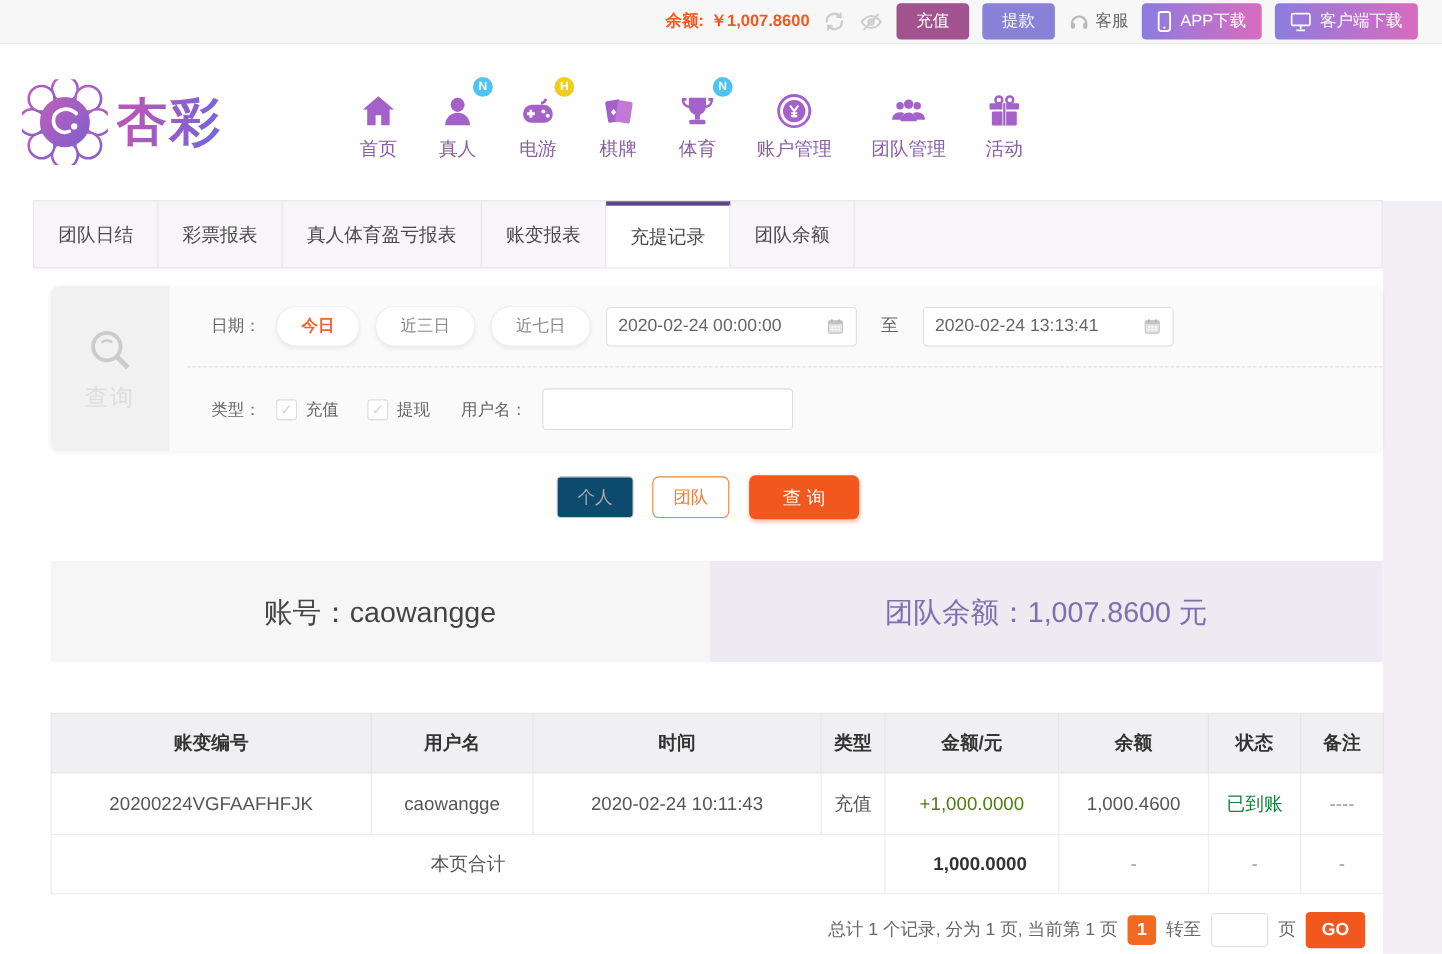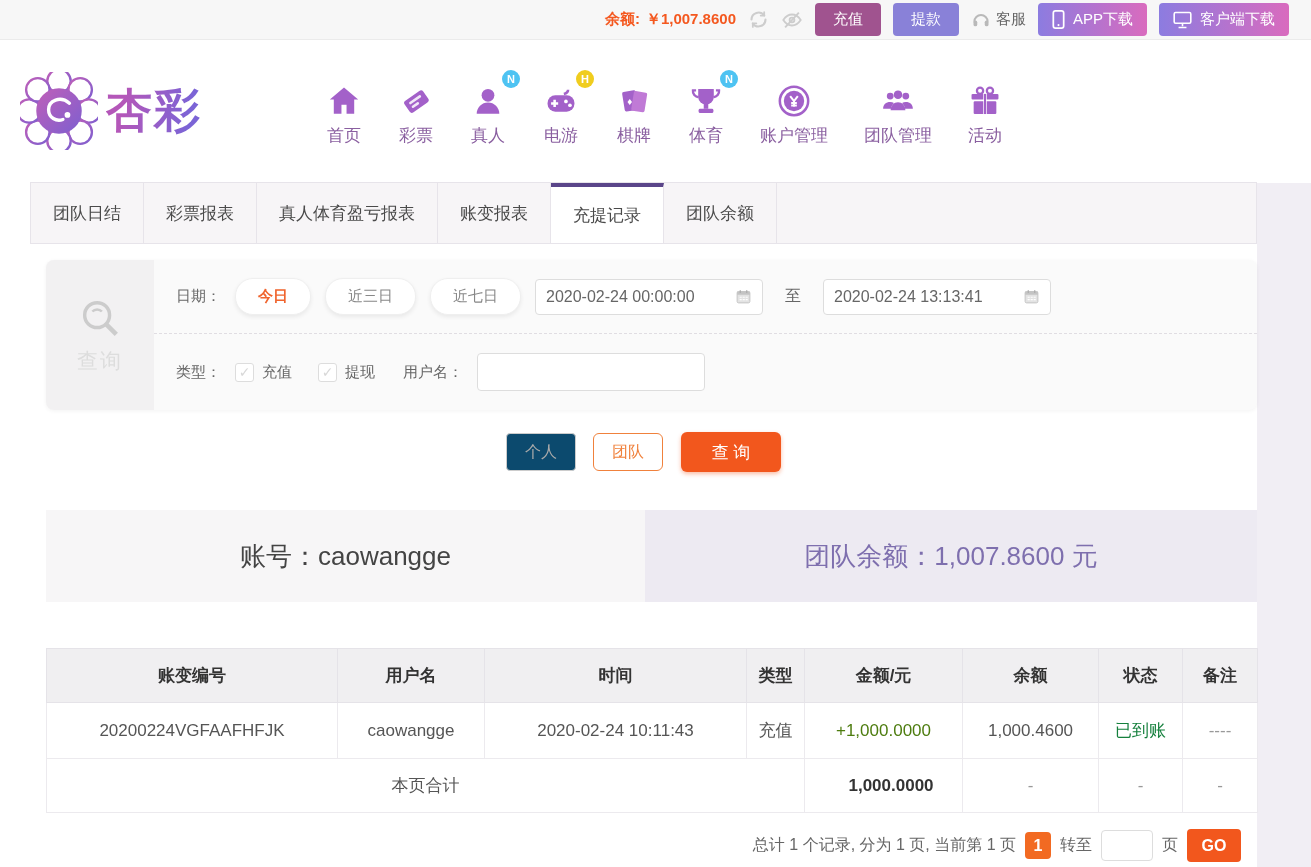--- a/index.html
+++ b/index.html
@@ -42,21 +42,21 @@
 
   
   .wrapper { margin:0 54px 0 30px; position:relative; background:#fff; }
 
   
   .tabbar { display:flex; background:#f7f5f7; border:1px solid #e7e4ea; height:62px; }
   .tab { display:flex; align-items:center; padding:0 22px; font-size:17px; color:#4a4a4a; border-right:1px solid #e7e4ea; cursor:pointer; }
   .tab.active { background:#fff; border-top:4px solid #5a4589; font-weight:normal; }
 
   
-  .filter-panel { margin:16px 0 0 16px; display:flex; background:#fafafa; border-radius:8px; box-shadow:0 1px 4px rgba(0,0,0,0.05); overflow:hidden; }
+  .filter-panel { margin:16px 0 0 16px; display:flex; background:#fafafa; border-radius:8px; box-shadow:0 1px 4px rgba(0,0,0,0.05); overflow:hidden;gap:16px; }
   .filter-side { width:108px; background:#f2f1f2; display:flex; flex-direction:column; align-items:center; justify-content:center; gap:6px; color:#d5d5d5; }
   .filter-side .q-label { font-size:21px; color:#ddd; letter-spacing:2px; }
   .filter-rows { flex:1; }
   .f-row { display:flex; align-items:center; height:74px; padding-left:22px; gap:14px; }
   .f-row.first { border-bottom:1px dashed #e0dde2; }
   .f-label { font-size:15px; color:#666; }
   .pill { background:#fff; border:1px solid #efefef; border-radius:18px; padding:8px 22px; font-size:15px; color:#888; box-shadow:0 2px 4px rgba(0,0,0,0.07); cursor:pointer; }
   .pill.active { color:#f0652f; font-weight:bold; }
   .date-box { width:228px; height:36px; background:#fff; border:1px solid #ddd; border-radius:4px; display:flex; align-items:center; justify-content:space-between; padding:0 10px; font-size:16px; color:#666; cursor:pointer; margin-left:0; }
   .to-label { font-size:16px; color:#666; margin:0 8px; }
@@ -181,33 +181,20 @@
 
   <div class="nav">
     <div class="nav-item">
       <span class="ico">
         <svg width="36" height="34" viewBox="0 0 24 24" fill="#a361c9">
             <path d="M12 2.5 2 11h2.8v10h5.4v-6.4h3.6V21h5.4V11H22z"></path>
           </svg>
 
       </span>
       <span class="nav-label">首页</span>
-    </div>
-    <div class="nav-item">
-      <span class="ico">
-        <svg width="36" height="34" viewBox="0 0 24 24">
-            <g transform="rotate(-35 12 12)">
-              <rect x="4" y="7.5" width="16" height="10" rx="2" fill="#a361c9"></rect>
-              <rect x="7" y="10" width="10" height="1.8" rx="0.9" fill="#fff" opacity=".85"></rect>
-              <rect x="7" y="13.2" width="6" height="1.8" rx="0.9" fill="#fff" opacity=".85"></rect>
-            </g>
-          </svg>
-
-      </span>
-      <span class="nav-label">彩票</span>
     </div>
     <div class="nav-item">
       <span class="ico">
         <svg width="36" height="34" viewBox="0 0 24 24" fill="#a361c9">
             <circle cx="12" cy="8" r="4.5"></circle>
             <path d="M4 21c0-4.5 3.6-8 8-8s8 3.5 8 8z"></path>
           </svg>
         <span class="badge n">N</span>
       </span>
       <span class="nav-label">真人</span>

